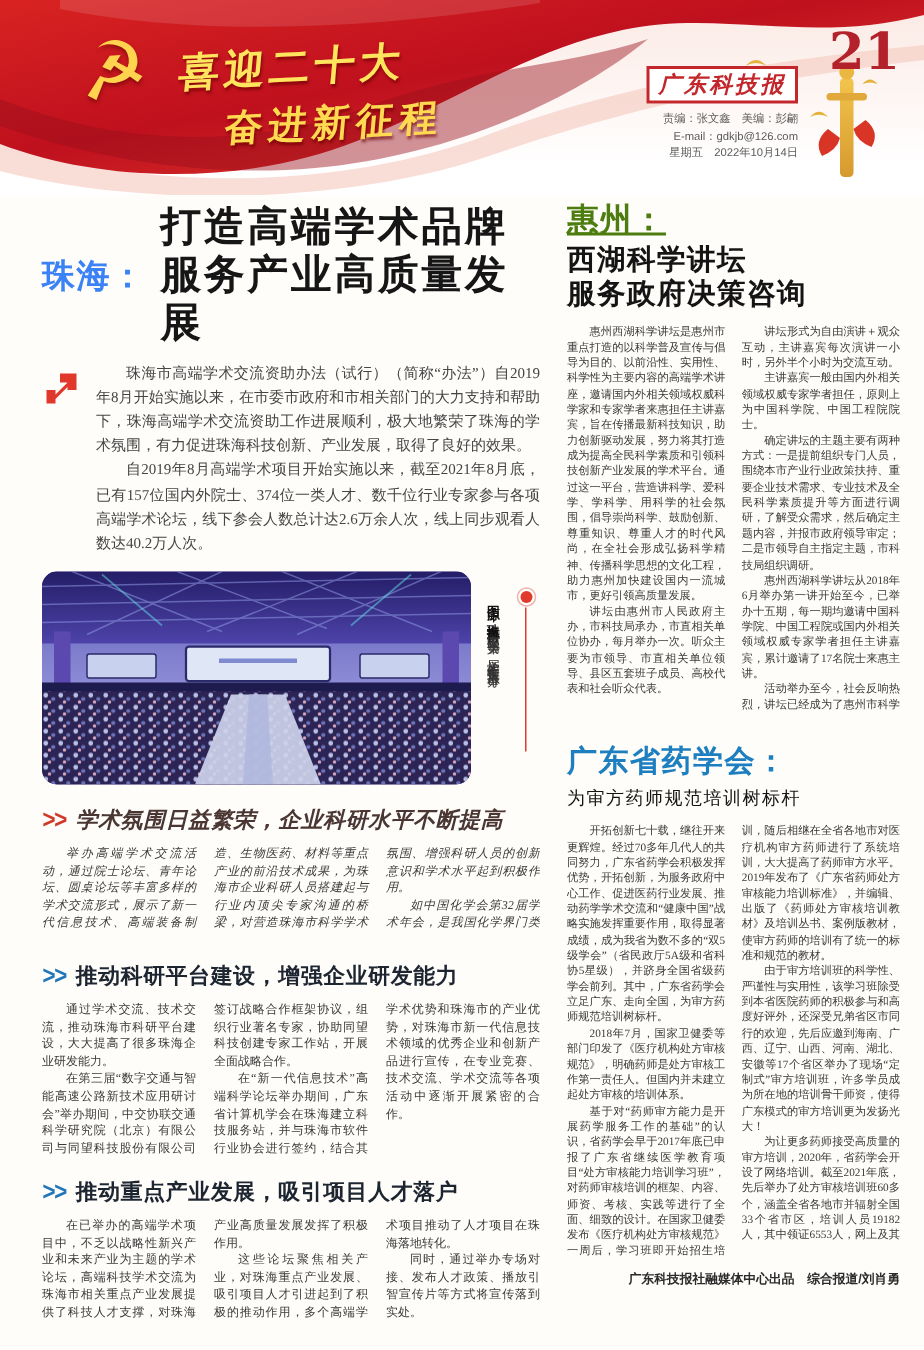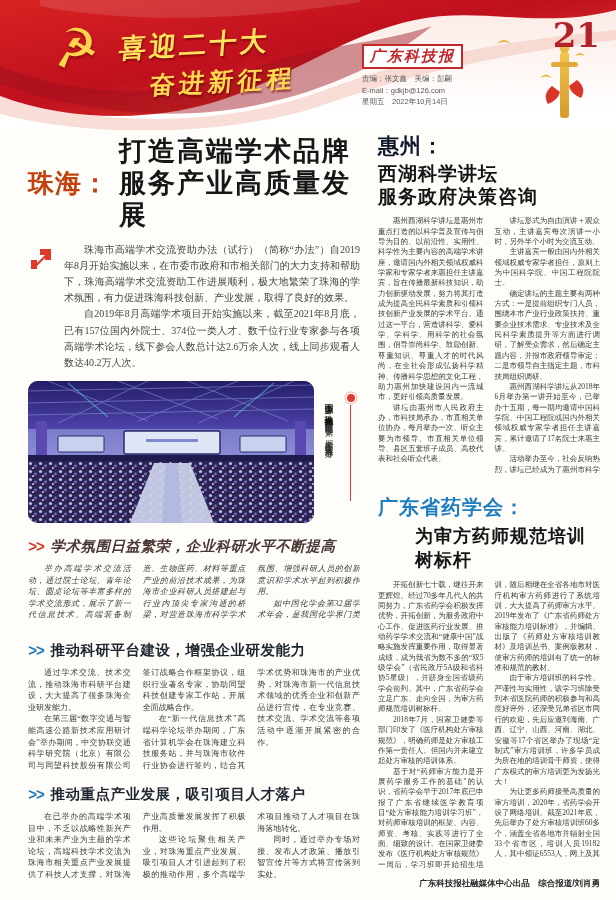--- a/index.html
+++ b/index.html
@@ -14,38 +14,38 @@
   .ribbon{position:absolute;left:0;top:0;}
   .emblem{
     position:absolute;left:52px;top:22px;font-family:"DejaVu Sans",sans-serif;
     font-size:52px;line-height:1;color:#ffd34d;text-shadow:0 2px 3px rgba(90,0,0,.55);
     transform:rotate(-8deg);
   }
   .slogan{position:absolute;left:118px;top:26px;transform:skewX(-8deg) rotate(-3deg);
     font-family:"Liberation Sans","DejaVu Sans",sans-serif;font-weight:bold;}
   .slogan .l1{font-size:27px;color:#ffe45e;letter-spacing:3px;text-shadow:1px 2px 2px rgba(110,0,0,.7);}
   .slogan .l2{font-size:25px;color:#ffd94f;letter-spacing:4px;margin:4px 0 0 34px;text-shadow:1px 2px 2px rgba(110,0,0,.7);}
-  .masthead{position:absolute;left:362px;top:44px;width:160px;}
+  .masthead{position:absolute;left:372px;top:44px;width:160px;text-align:right;}
   .paper-name{
     display:inline-block;border:2px solid #c3272b;color:#c3272b;background:#fff;
     font-weight:bold;font-style:italic;font-size:15px;letter-spacing:2px;padding:1px 6px;
   }
   .mast-lines{margin-top:4px;font-family:"Liberation Sans","DejaVu Sans",sans-serif;
     font-size:7.5px;line-height:1.55;color:#5a5a5a;}
   .pageno{
     position:absolute;right:16px;top:18px;font-family:"DejaVu Serif",serif;
     font-weight:bold;font-size:34px;color:#b3222a;line-height:1;
   }
   
   .main{position:absolute;top:132px;left:28px;width:572px;display:flex;gap:18px;}
   .colL{width:332px;flex:0 0 332px;}
   .colR{flex:1;min-width:0;}
   
   .headline-row{display:flex;align-items:center;gap:10px;margin-top:4px;}
-  .loc-zh{color:#c2410c;font-size:26px;font-weight:bold;white-space:nowrap;letter-spacing:1px;}
+  .loc-zh{color:#3b82f6;font-size:22px;font-weight:bold;white-space:nowrap;letter-spacing:1px;}
   .lead-title{font-size:27px;font-weight:900;line-height:1.18;letter-spacing:2px;color:#161616;}
   .intro{position:relative;margin-top:10px;padding-left:36px;font-size:10px;line-height:1.62;color:#454545;text-align:justify;}
   .intro p{margin:0;text-indent:2em;}
   .arrow-icon{position:absolute;left:0;top:4px;width:26px;height:26px;}
   
   .photo-row{display:flex;margin-top:10px;}
   .photo{width:286px;height:142px;border-radius:10px;overflow:hidden;position:relative;flex:0 0 286px;background:#2d2670;}
   .capcol{position:relative;flex:1;padding:16px 14px 0 8px;}
   .cap-line{position:absolute;right:9px;top:24px;height:96px;width:1.5px;background:#e03a2c;}
   .cap-dot{position:absolute;right:5px;top:13px;width:8px;height:8px;border-radius:50%;background:#e03a2c;box-shadow:0 0 0 1.5px #fff,0 0 0 2.5px #f0b4ab;}
@@ -56,29 +56,29 @@
   .sec-head{font-family:"Liberation Sans","DejaVu Sans",sans-serif;font-weight:bold;font-size:14.5px;
     display:flex;align-items:baseline;gap:7px;letter-spacing:.5px;}
   .chev{font-weight:900;font-style:italic;font-size:15px;letter-spacing:-1px;transform:scaleY(1.15);}
   .sec-red .chev{color:#cf3a28;} .sec-red .sec-title{color:#4a3733;font-style:italic;}
   .sec-blue .chev{color:#2277bb;} .sec-blue .sec-title{color:#1d2531;}
   .sec-body{margin-top:7px;column-count:3;column-gap:12px;font-size:8px;line-height:1.45;
     text-align:justify;color:#3a3a3a;overflow:hidden;}
   .sec-body p{margin:0;text-indent:2em;}
   .h-s1{height:66px;font-style:italic;} .h-s2{height:106px;} .h-s3{height:112px;}
   
-  .a2-loc{color:#0f172a;font-size:21px;font-weight:bold;letter-spacing:1px;}
+  .a2-loc{color:#4d7c0f;font-size:21px;font-weight:bold;letter-spacing:1px;text-decoration:underline;}
   .a2-title{font-size:19px;font-weight:900;line-height:1.22;letter-spacing:1px;color:#141414;margin-top:2px;}
   .r-body{margin-top:8px;column-count:2;column-gap:11px;font-size:7.5px;line-height:1.38;
     text-align:justify;color:#3a3a3a;overflow:hidden;}
   .r-body p{margin:0;text-indent:2em;}
   .h-a2{height:266px;} .h-a3{height:290px;}
   .a3{margin-top:12px;}
   .a3-loc{color:#1e7fc0;font-size:20px;font-weight:900;font-family:"Liberation Sans","DejaVu Sans",sans-serif;letter-spacing:1px;}
-  .a3-title{font-size:18px;font-weight:700;letter-spacing:1px;color:#141414;margin-top:3px;margin-left:37px;}
+  .a3-title{font-size:12px;font-weight:400;letter-spacing:1px;color:#141414;margin-top:3px;}
   .footer-credit{margin-top:8px;text-align:right;font-size:8.5px;font-weight:bold;color:#2b2b2b;
     font-family:"Liberation Sans","DejaVu Sans",sans-serif;}
 </style>
 </head>
 <body>
 
 <div class="header">
   <svg class="ribbon" width="616" height="130" viewBox="0 0 616 130">
     <defs>
       <linearGradient id="rg" x1="0" y1="0" x2="1" y2="1">

